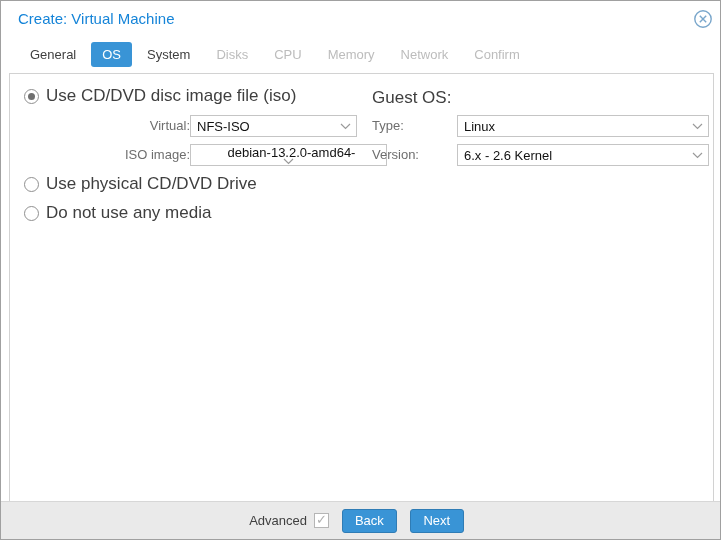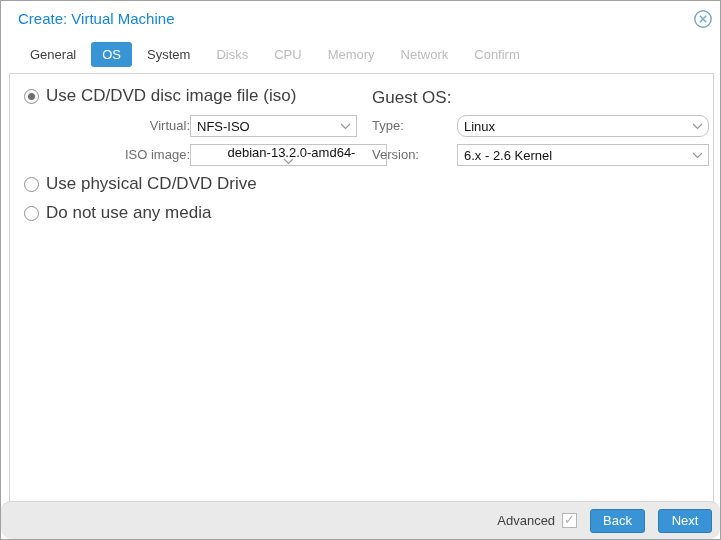--- a/index.html
+++ b/index.html
@@ -61,21 +61,21 @@
   }
   .combo .combo-value{
     flex:1;font-size:13px;color:#111;padding-left:6px;white-space:nowrap;
     overflow:hidden;
   }
   .combo .chev{flex:0 0 auto;width:22px;display:flex;justify-content:center;}
   
   .footer{
     position:absolute;left:0;right:0;bottom:0;height:38px;background:var(--footer-bg);
     border-top:1px solid #d7d7d7;display:flex;align-items:center;
-    justify-content:flex-end;padding-right:8px;gap:13px;border-radius:10px;
+    justify-content:center;padding-right:8px;gap:13px;
   }
   .advanced-wrap{display:flex;align-items:center;gap:7px;}
   .advanced-label{font-size:13px;color:var(--body-text);}
   .checkbox{
     width:15px;height:15px;background:#fff;border:1px solid #b5b5b5;
     position:relative;cursor:pointer;
   }
   .checkbox.checked::after{
     content:"\2713";position:absolute;left:1px;top:-2px;font-size:13px;color:#b0b0b0;
   }
@@ -144,21 +144,21 @@
     </div>
 
     <div class="radio-row" style="left:14px;top:129px;">
       <span class="radio"></span>
       <span class="radio-label">Do not use any media</span>
     </div>
 
     <div class="section-heading" style="left:362px;top:14px;">Guest OS:</div>
 
     <div class="field-label" style="left:362px;top:41px;">Type:</div>
-    <div class="combo" style="left:447px;top:41px;width:252px;border-radius:9px;">
+    <div class="combo" style="left:447px;top:41px;width:252px;">
       <span class="combo-value">Linux</span>
       <span class="chev">
         <svg width="11" height="7" viewBox="0 0 11 7">
             <path d="M1 1 L5.5 5.5 L10 1" stroke="#9a9a9a" stroke-width="1.2" fill="none"></path>
           </svg>
       </span>
     </div>
 
     <div class="field-label" style="left:362px;top:70px;">Version:</div>
     <div class="combo" style="left:447px;top:70px;width:252px;">

